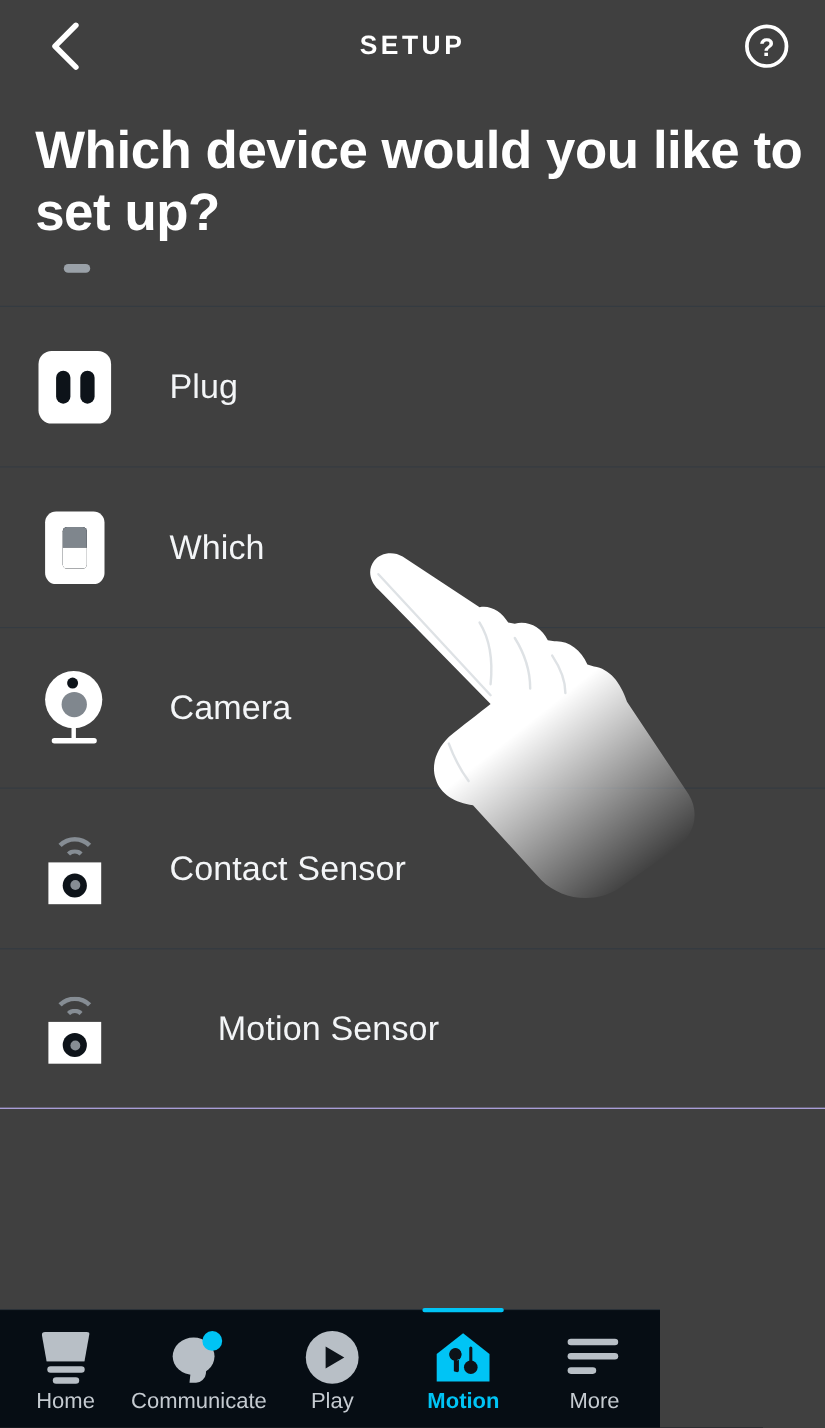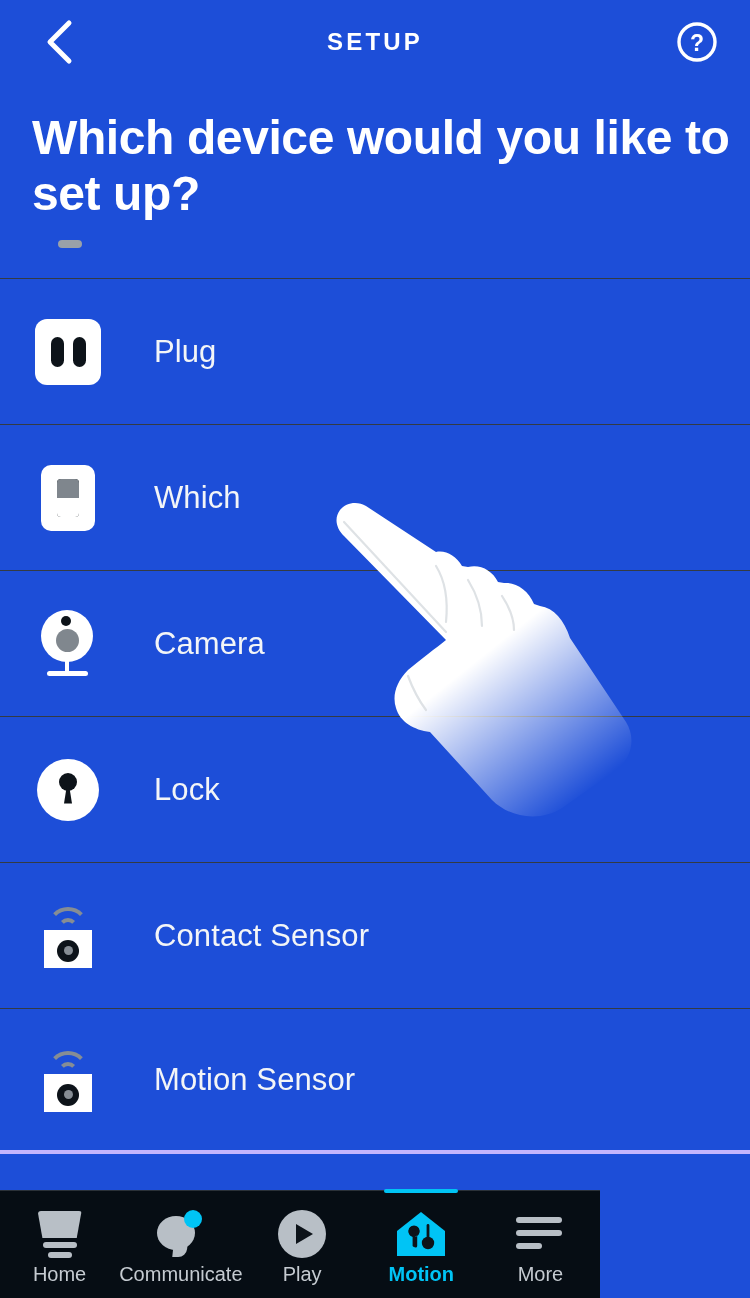--- a/index.html
+++ b/index.html
@@ -4,21 +4,21 @@
 <style>
   * { margin:0; padding:0; box-sizing:border-box; }
   html,body { width:750px; height:1298px; }
   body {
     background:#060d14;
     font-family:"Liberation Sans", sans-serif;
     color:#ffffff;
     overflow:hidden;
     position:relative;
   }
-  .screen { position:relative; width:750px; height:1298px; background:#1d4ed8; }
+  .screen { position:relative; width:750px; height:1298px; background:#404040; }
 
   
   .header {
     position:relative; height:84px;
     display:flex; align-items:center; justify-content:center;
   }
   .back-btn {
     position:absolute; left:34px; top:16px;
     width:52px; height:52px;
     display:flex; align-items:center; justify-content:center;
@@ -50,21 +50,21 @@
   
   .list { margin-top:30px; }
   .row {
     position:relative;
     height:146px;
     display:flex; align-items:center;
     padding-left:32px;
     border-top:1px solid #343b42;
     cursor:pointer;
   }
-  .row:last-child { border-bottom:4px solid #c4b5fd; }
+  .row:last-child { border-bottom:1px solid #c4b5fd;gap:44px; }
   .row-icon {
     width:72px; height:72px;
     display:flex; align-items:center; justify-content:center;
     flex:0 0 72px;
   }
   .row-label {
     margin-left:50px;
     font-size:31px; color:#f3f5f7; font-weight:400;
     letter-spacing:0.1px;
   }
@@ -255,29 +255,20 @@
           <div class="body"></div>
             <div class="dot"></div>
             <div class="lens"></div>
           <div class="stem"></div>
             <div class="base"></div>
         </div>
       </div>
       <div class="row-label">Camera</div>
     </div>
 
-    <div class="row">
-      <div class="row-icon">
-        <div class="ic-lock">
-            <div class="hole"></div>
-            <div class="slot"></div>
-          </div>
-      </div>
-      <div class="row-label">Lock</div>
-    </div>
 
     <div class="row">
       <div class="row-icon">
         <div class="ic-sensor">
           <div class="wave w2"></div>
             <div class="wave w1"></div>
           <div class="box"></div>
             <div class="ring">
               <em></em>
             </div>

